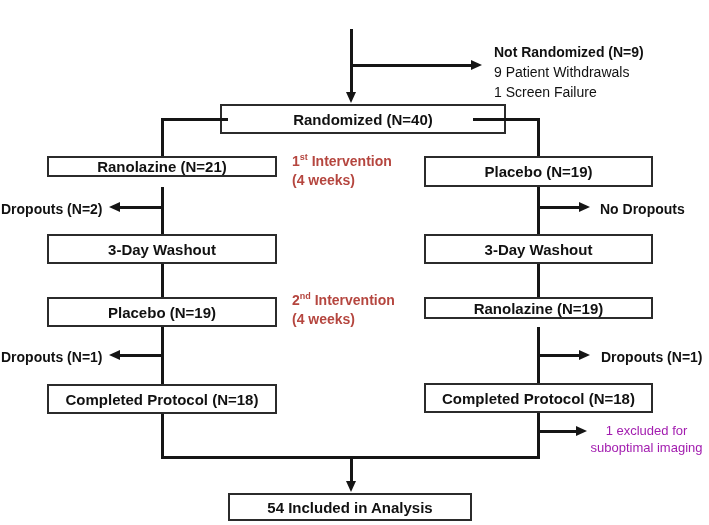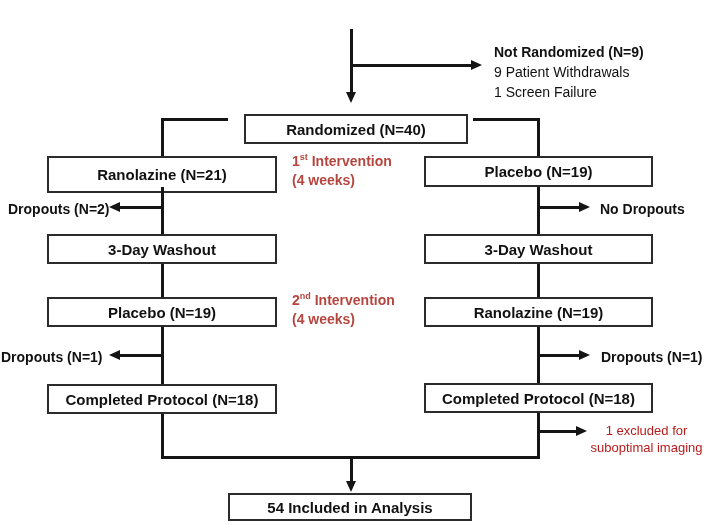--- a/index.html
+++ b/index.html
@@ -60,45 +60,45 @@
     line-height:19px;
     white-space:nowrap;
   }
   .red-label sup{
     font-size:9px;
     line-height:0;
   }
   .small-note{
     position:absolute;
     font-size:13px;
-    color:#b91c1c;
+    color:#a21caf;
     text-align:center;
     line-height:16.5px;
     white-space:nowrap;
   }
 </style>
 </head>
 <body>
 
 <div id="stage">
 
 
-  <div class="box" style="left:244px;top:104px;width:224px;height:30px;margin-top:10px;">Randomized (N=40)</div>
+  <div class="box" style="left:220px;top:104px;width:286px;height:30px;">Randomized (N=40)</div>
 
-  <div class="box" style="left:47px;top:156px;width:230px;height:37px;">Ranolazine (N=21)</div>
+  <div class="box" style="left:47px;top:156px;width:230px;height:21px;">Ranolazine (N=21)</div>
 
   <div class="box" style="left:424px;top:156px;width:229px;height:31px;">Placebo (N=19)</div>
 
   <div class="box" style="left:47px;top:234px;width:230px;height:30px;">3-Day Washout</div>
 
   <div class="box" style="left:424px;top:234px;width:229px;height:30px;">3-Day Washout</div>
 
   <div class="box" style="left:47px;top:297px;width:230px;height:30px;">Placebo (N=19)</div>
 
-  <div class="box" style="left:424px;top:297px;width:229px;height:30px;">Ranolazine (N=19)</div>
+  <div class="box" style="left:424px;top:297px;width:229px;height:22px;">Ranolazine (N=19)</div>
 
   <div class="box" style="left:47px;top:384px;width:230px;height:30px;">Completed Protocol (N=18)</div>
 
   <div class="box" style="left:424px;top:383px;width:229px;height:30px;">Completed Protocol (N=18)</div>
 
   <div class="box" style="left:228px;top:493px;width:244px;height:28px;">54 Included in Analysis</div>
 
   <div class="line" style="left:350px;top:29px;width:3px;height:64px;"></div>
   <div class="arr down" style="left:346px;top:92px;"></div>
 
@@ -138,21 +138,21 @@
 
   <div class="line" style="left:539px;top:430px;width:38px;height:3px;"></div>
   <div class="arr right" style="left:576px;top:426px;"></div>
 
   <div class="note" style="left:494px;top:42px;">
     <div class="bold">Not Randomized (N=9)</div>
     <div>9 Patient Withdrawals</div>
     <div>1 Screen Failure</div>
   </div>
 
-  <div class="note bold" style="left:8px;top:199px;text-align:right;">Dropouts (N=2)</div>
+  <div class="note bold" style="left:1px;top:199px;text-align:right;">Dropouts (N=2)</div>
 
   <div class="note bold" style="left:600px;top:199px;">No Dropouts</div>
 
   <div class="note bold" style="left:1px;top:347px;">Dropouts (N=1)</div>
 
   <div class="note bold" style="left:601px;top:347px;">Dropouts (N=1)</div>
 
   <div class="small-note" style="left:584px;top:423px;width:125px;">
     <div>1 excluded for</div>
     <div>suboptimal imaging</div>

